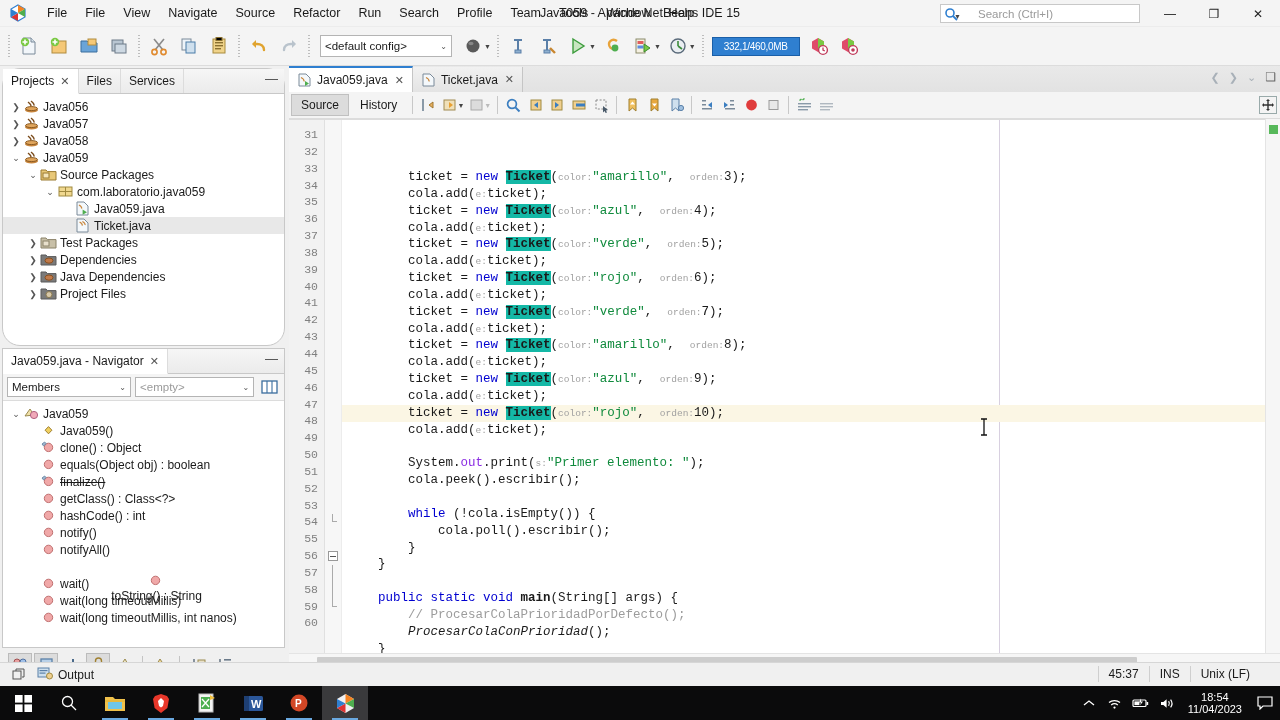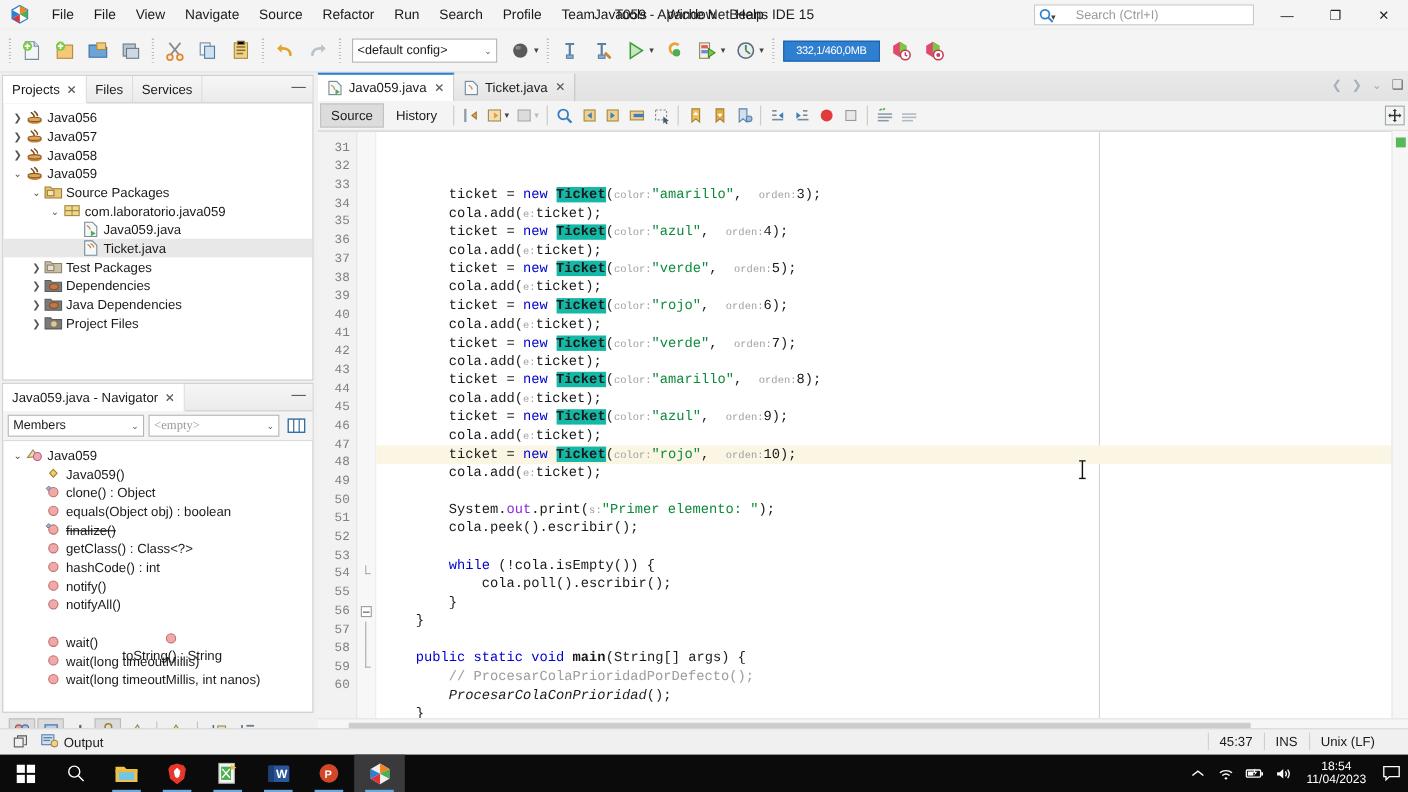--- a/index.html
+++ b/index.html
@@ -66,21 +66,21 @@
     color:#fff; font-size:10px; display:flex; align-items:center;
     justify-content:center; margin:0 4px; letter-spacing:-0.3px;
     position:relative; overflow:hidden;text-align:right;
   }
   .mem-gauge span { position:relative; z-index:2; }
 
   
   .left-col { position:absolute; left:0; top:66px; width:287px; height:604px; background:#f0f0f0; }
 
   .panel { position:absolute; left:2px; background:#fff; border:1px solid #c8c8c8; }
-  #projects-panel { top:2px; width:283px; height:278px; }
+  #projects-panel { top:2px; width:283px; height:278px;border-radius:18px; }
   #navigator-panel { top:282px; width:283px; height:300px; }
 
   .panel-tabs {
     height:25px; background:linear-gradient(to bottom,#f6f6f6,#ebebeb);
     display:flex; align-items:stretch; border-bottom:1px solid #c8c8c8;
     position:relative;
   }
   .ptab {
     display:flex; align-items:center; padding:0 8px; font-size:12px; color:#1a1a1a;
     border-right:1px solid #dcdcdc;
@@ -105,21 +105,21 @@
   .nav-filters {
     height:27px; display:flex; align-items:center; gap:4px; padding:0 4px;
     background:#f4f4f4; border-bottom:1px solid #dcdcdc;
   }
   .nav-select {
     height:20px; background:#fff; border:1px solid #b4b4b4; font-size:11.5px;
     display:flex; align-items:center; padding:0 4px; position:relative;
   }
   .nav-select .ar { margin-left:auto; font-size:8px; color:#555; }
   #nav-members { width:125px; }
-  #nav-empty { width:120px; color:#9a9a9a;font-family:Liberation Serif, serif; }
+  #nav-empty { width:120px; color:#9a9a9a; }
 
   
   .left-strip {
     position:absolute; left:2px; top:584px; width:283px; height:28px;
     background:#f0f0f0; display:flex; align-items:center; padding-left:6px; gap:2px;
   }
   .strip-btn { width:24px; height:22px; display:flex; align-items:center; justify-content:center; }
   .strip-btn.on { background:#dcdcdc; border:1px solid #bbb; }
   .strip-sep { width:1px; height:16px; background:#c4c4c4; margin:0 4px; }
 

